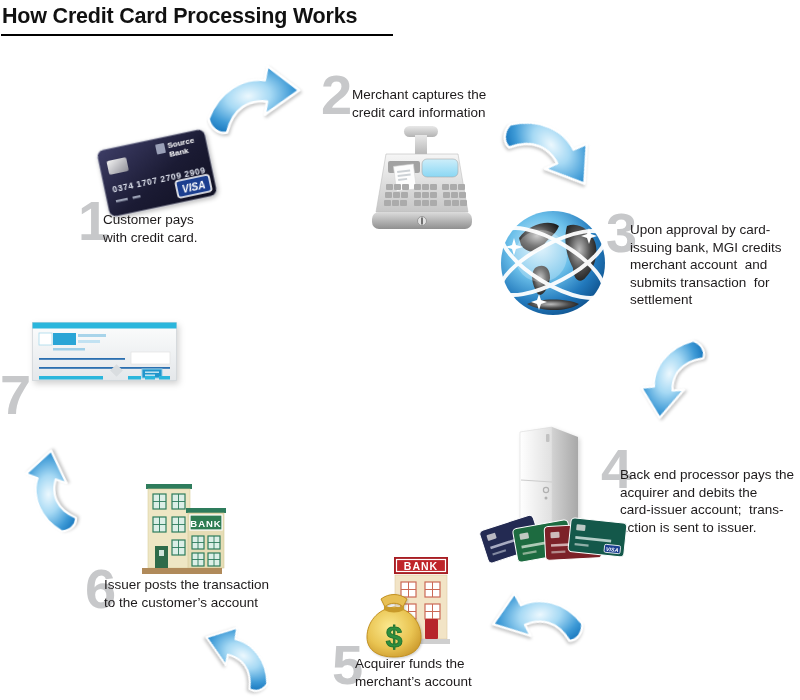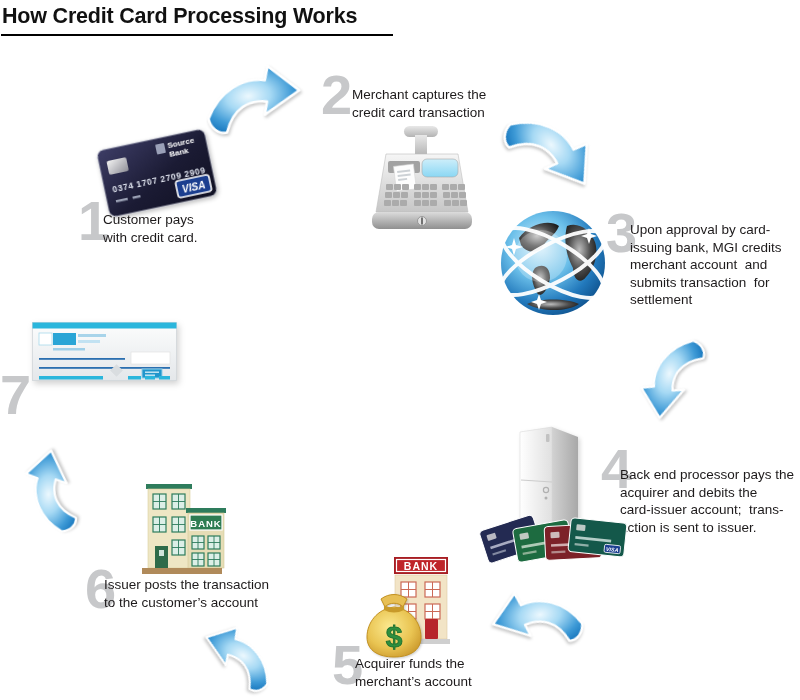--- a/index.html
+++ b/index.html
@@ -115,21 +115,21 @@
   <div class="num n2">2</div>
   <div class="num n3">3</div>
   <div class="num n4">4</div>
   <div class="num n5">5</div>
   <div class="num n6">6</div>
   <div class="num n7">7</div>
 
   <div class="txt t1">Customer pays
 with credit card.</div>
   <div class="txt t2">Merchant captures the
-credit card transaction</div>
+credit card information</div>
   <div class="txt t3">Upon approval by card-
 issuing bank, MGI credits
 merchant account  and
 submits transaction  for
 settlement</div>
   <div class="txt t4">Back end processor pays the
 acquirer and debits the
 card-issuer account;  trans-
 action is sent to issuer.</div>
   <div class="txt t5">Acquirer funds the

